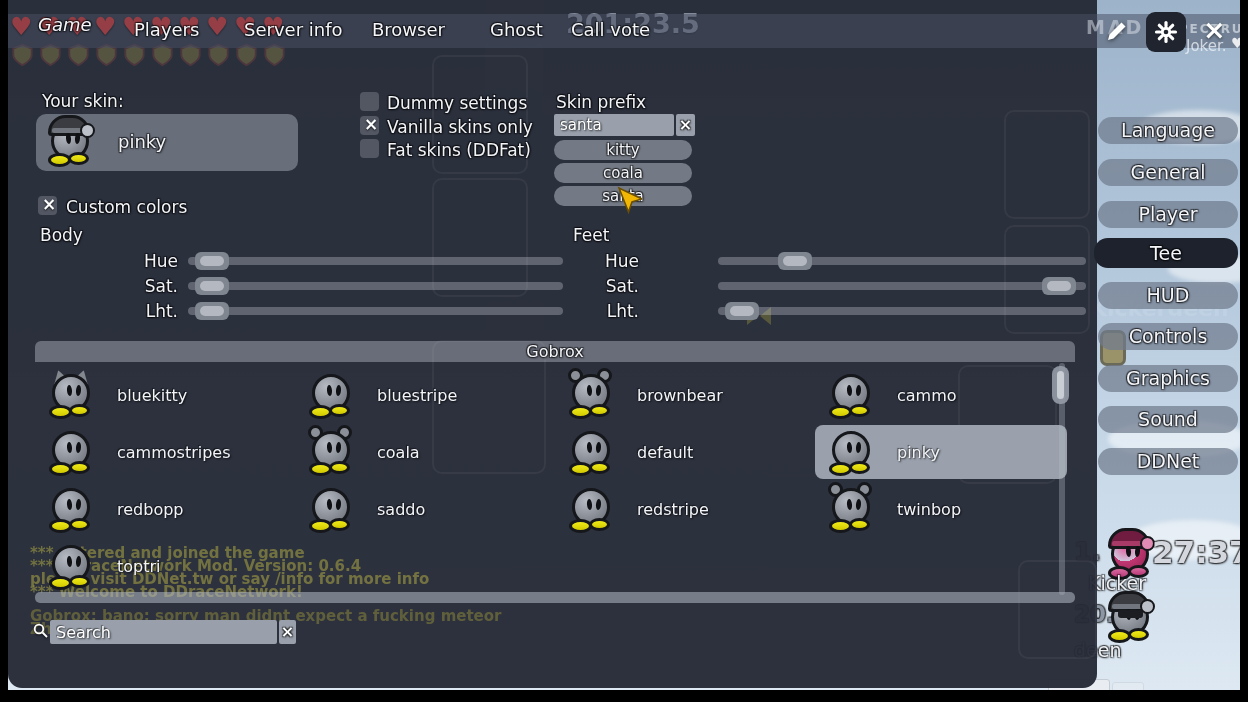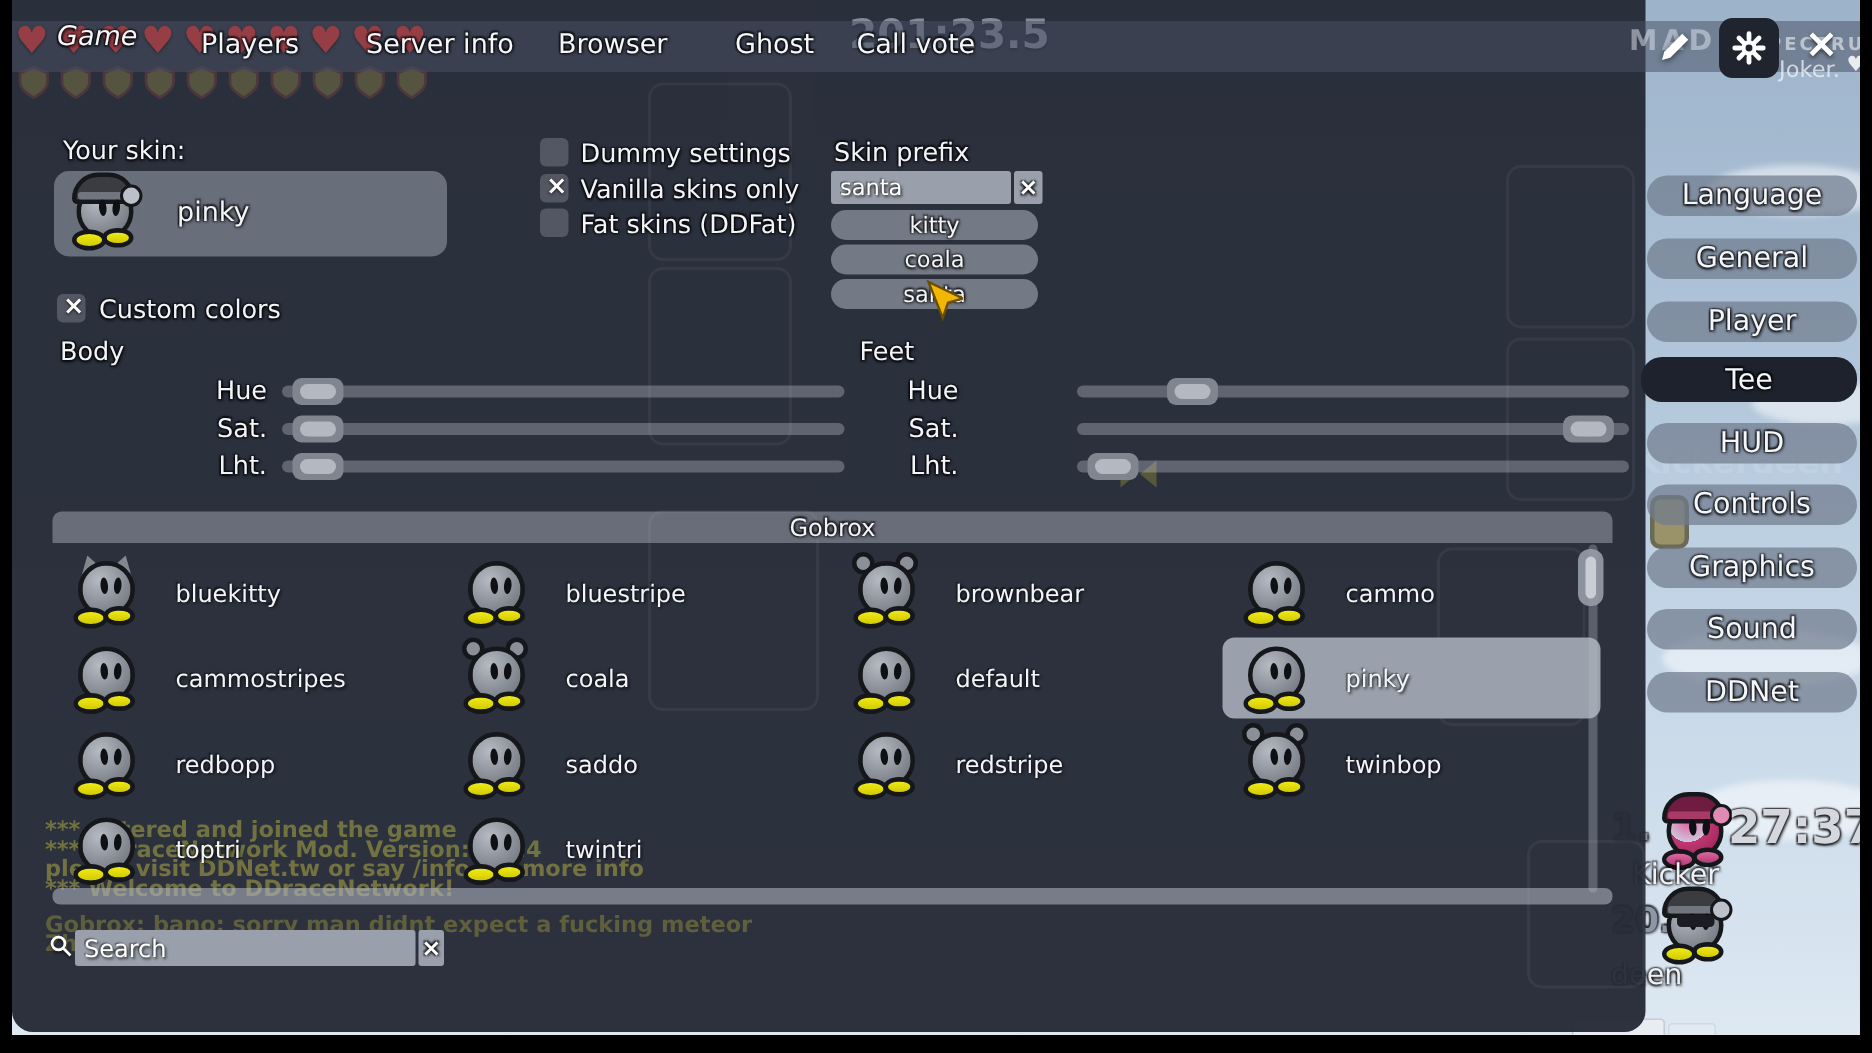--- a/index.html
+++ b/index.html
@@ -404,30 +404,20 @@
         <div class="skin-cell">
           <span class="tee ">
             <span class="tee-body"></span>
             <i class="eye l"></i>
             <i class="eye r"></i>
             <i class="foot fb"></i>
             <i class="foot ff"></i>
           </span>
           <span class="skin-name">toptri</span>
         </div>
-        <div class="skin-cell">
-          <span class="tee ">
-            <span class="tee-body"></span>
-            <i class="eye l"></i>
-            <i class="eye r"></i>
-            <i class="foot fb"></i>
-            <i class="foot ff"></i>
-          </span>
-          <span class="skin-name">twintri</span>
-        </div>
       </div>
     <div class="hscroll"></div>
     <div class="vtrack"></div>
     <div class="vhandle"></div>
 
     <svg style="position:absolute;left:33px;top:623px;filter:drop-shadow(0 1px 1px rgba(0,0,0,.7));" width="16" height="16">
       <circle cx="6" cy="6" r="4.3" fill="none" stroke="#fff" stroke-width="1.8"></circle>
       <line x1="9.5" y1="9.5" x2="14" y2="14" stroke="#fff" stroke-width="1.8"></line>
     </svg>
     <input class="gray-input" style="left: 50px; top: 620px; width: 227px; height: 24px; font-size: 16px;" placeholder="Search">

